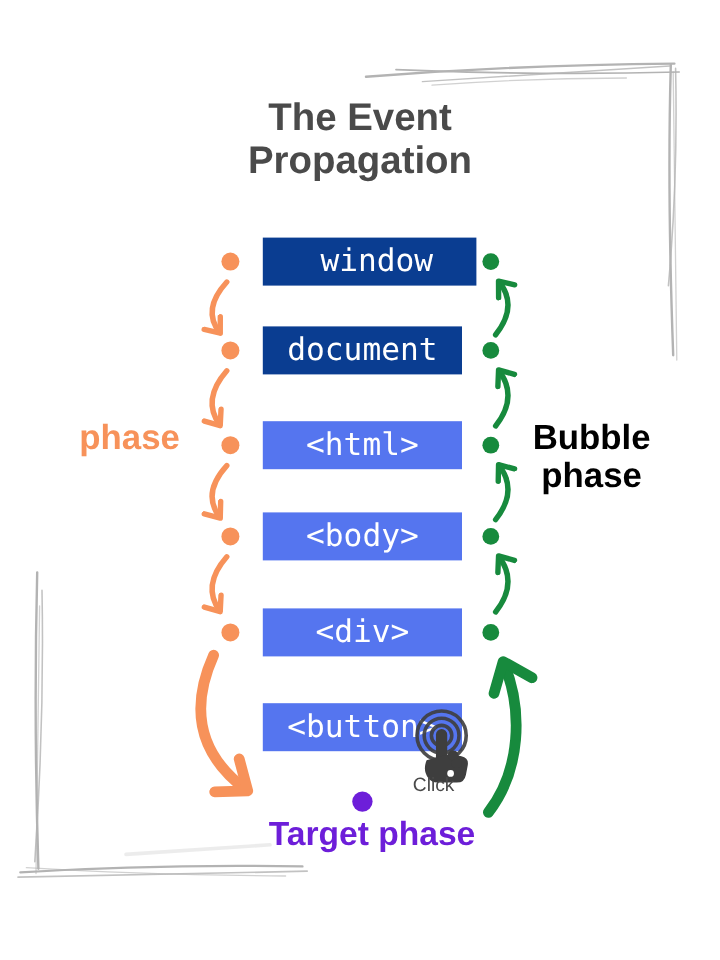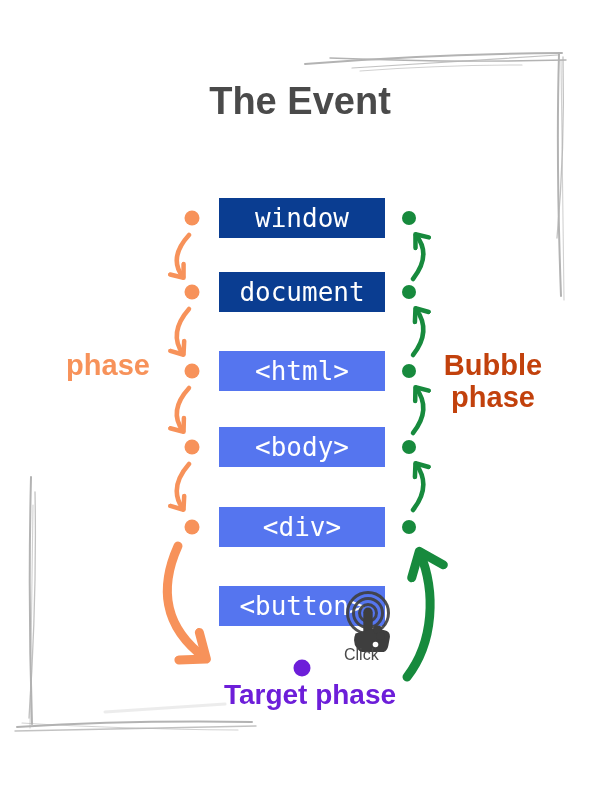--- a/index.html
+++ b/index.html
@@ -17,63 +17,63 @@
     left: 0; top: 0;
     width: 600px; height: 800px;
     pointer-events: none;
   }
   .title {
     position: absolute;
     left: 0; top: 80px;
     width: 600px;
     text-align: center;
     color: #4a4a4a;
-    font-size: 38px;
+    font-size: 32px;
     font-weight: bold;
     line-height: 1.12;
     margin: 0;
   }
   .title span { display: block; }
   .node {
     position: absolute;
     left: 219px;
     width: 166px;
     height: 40px;
     display: flex;
     align-items: center;
     justify-content: center;
     color: #ffffff;
     font-family: "DejaVu Sans Mono", "Liberation Mono", monospace;
     font-size: 26px;
     white-space: nowrap;
   }
   .node--dark  { background: #0a3d91; }
   .node--light { background: #5575ef; }
-  .node-window   { top: 198px; }
+  .node-window   { top: 198px; padding-left: 12px; }
   .node-document { top: 272px; text-align: center; }
   .node-html     { top: 351px; text-align: center; }
   .node-body     { top: 427px; }
   .node-div      { top: 507px; }
   .node-button   { top: 586px; }
   .phase {
     position: absolute;
     font-weight: bold;
     text-align: center;
     line-height: 1.1;
   }
   .phase span { display: block; }
   .phase--capture {
     left: 28px; top: 350px; width: 160px;
     font-size: 29px;
     color: #f7925a;
   }
   .phase--bubble {
     left: 413px; top: 350px; width: 160px;
     font-size: 29px;
-    color: #c2410c;
+    color: #000000;
   }
   .phase--target {
     left: 210px; top: 680px; width: 200px;
     font-size: 28px;
     color: #6d1ed9;
     text-align: center;
   }
   .click-icon {
     position: absolute;
     left: 342px; top: 588px;
@@ -89,20 +89,21 @@
     color: #4a4a4a;
   }
 </style>
 </head>
 <body>
 
 <div class="stage">
 
   <h1 class="title">
     <span>The Event</span>
+    <span>Propagation</span>
   </h1>
 
   <svg class="overlay" viewBox="0 0 600 800" aria-hidden="true">
     <defs>
       <marker id="arrow-o" markerUnits="strokeWidth" markerWidth="5" markerHeight="5.6" refX="2.7" refY="2.6" orient="auto">
         <path d="M0.5,0.7 L2.9,2.6 L0.5,4.5" fill="none" stroke="#f7925a" stroke-width="1" stroke-linecap="round" stroke-linejoin="round"></path>
       </marker>
       <marker id="arrow-g" markerUnits="strokeWidth" markerWidth="5" markerHeight="5.6" refX="2.7" refY="2.6" orient="auto">
         <path d="M0.5,0.7 L2.9,2.6 L0.5,4.5" fill="none" stroke="#178a3d" stroke-width="1" stroke-linecap="round" stroke-linejoin="round"></path>
       </marker>

